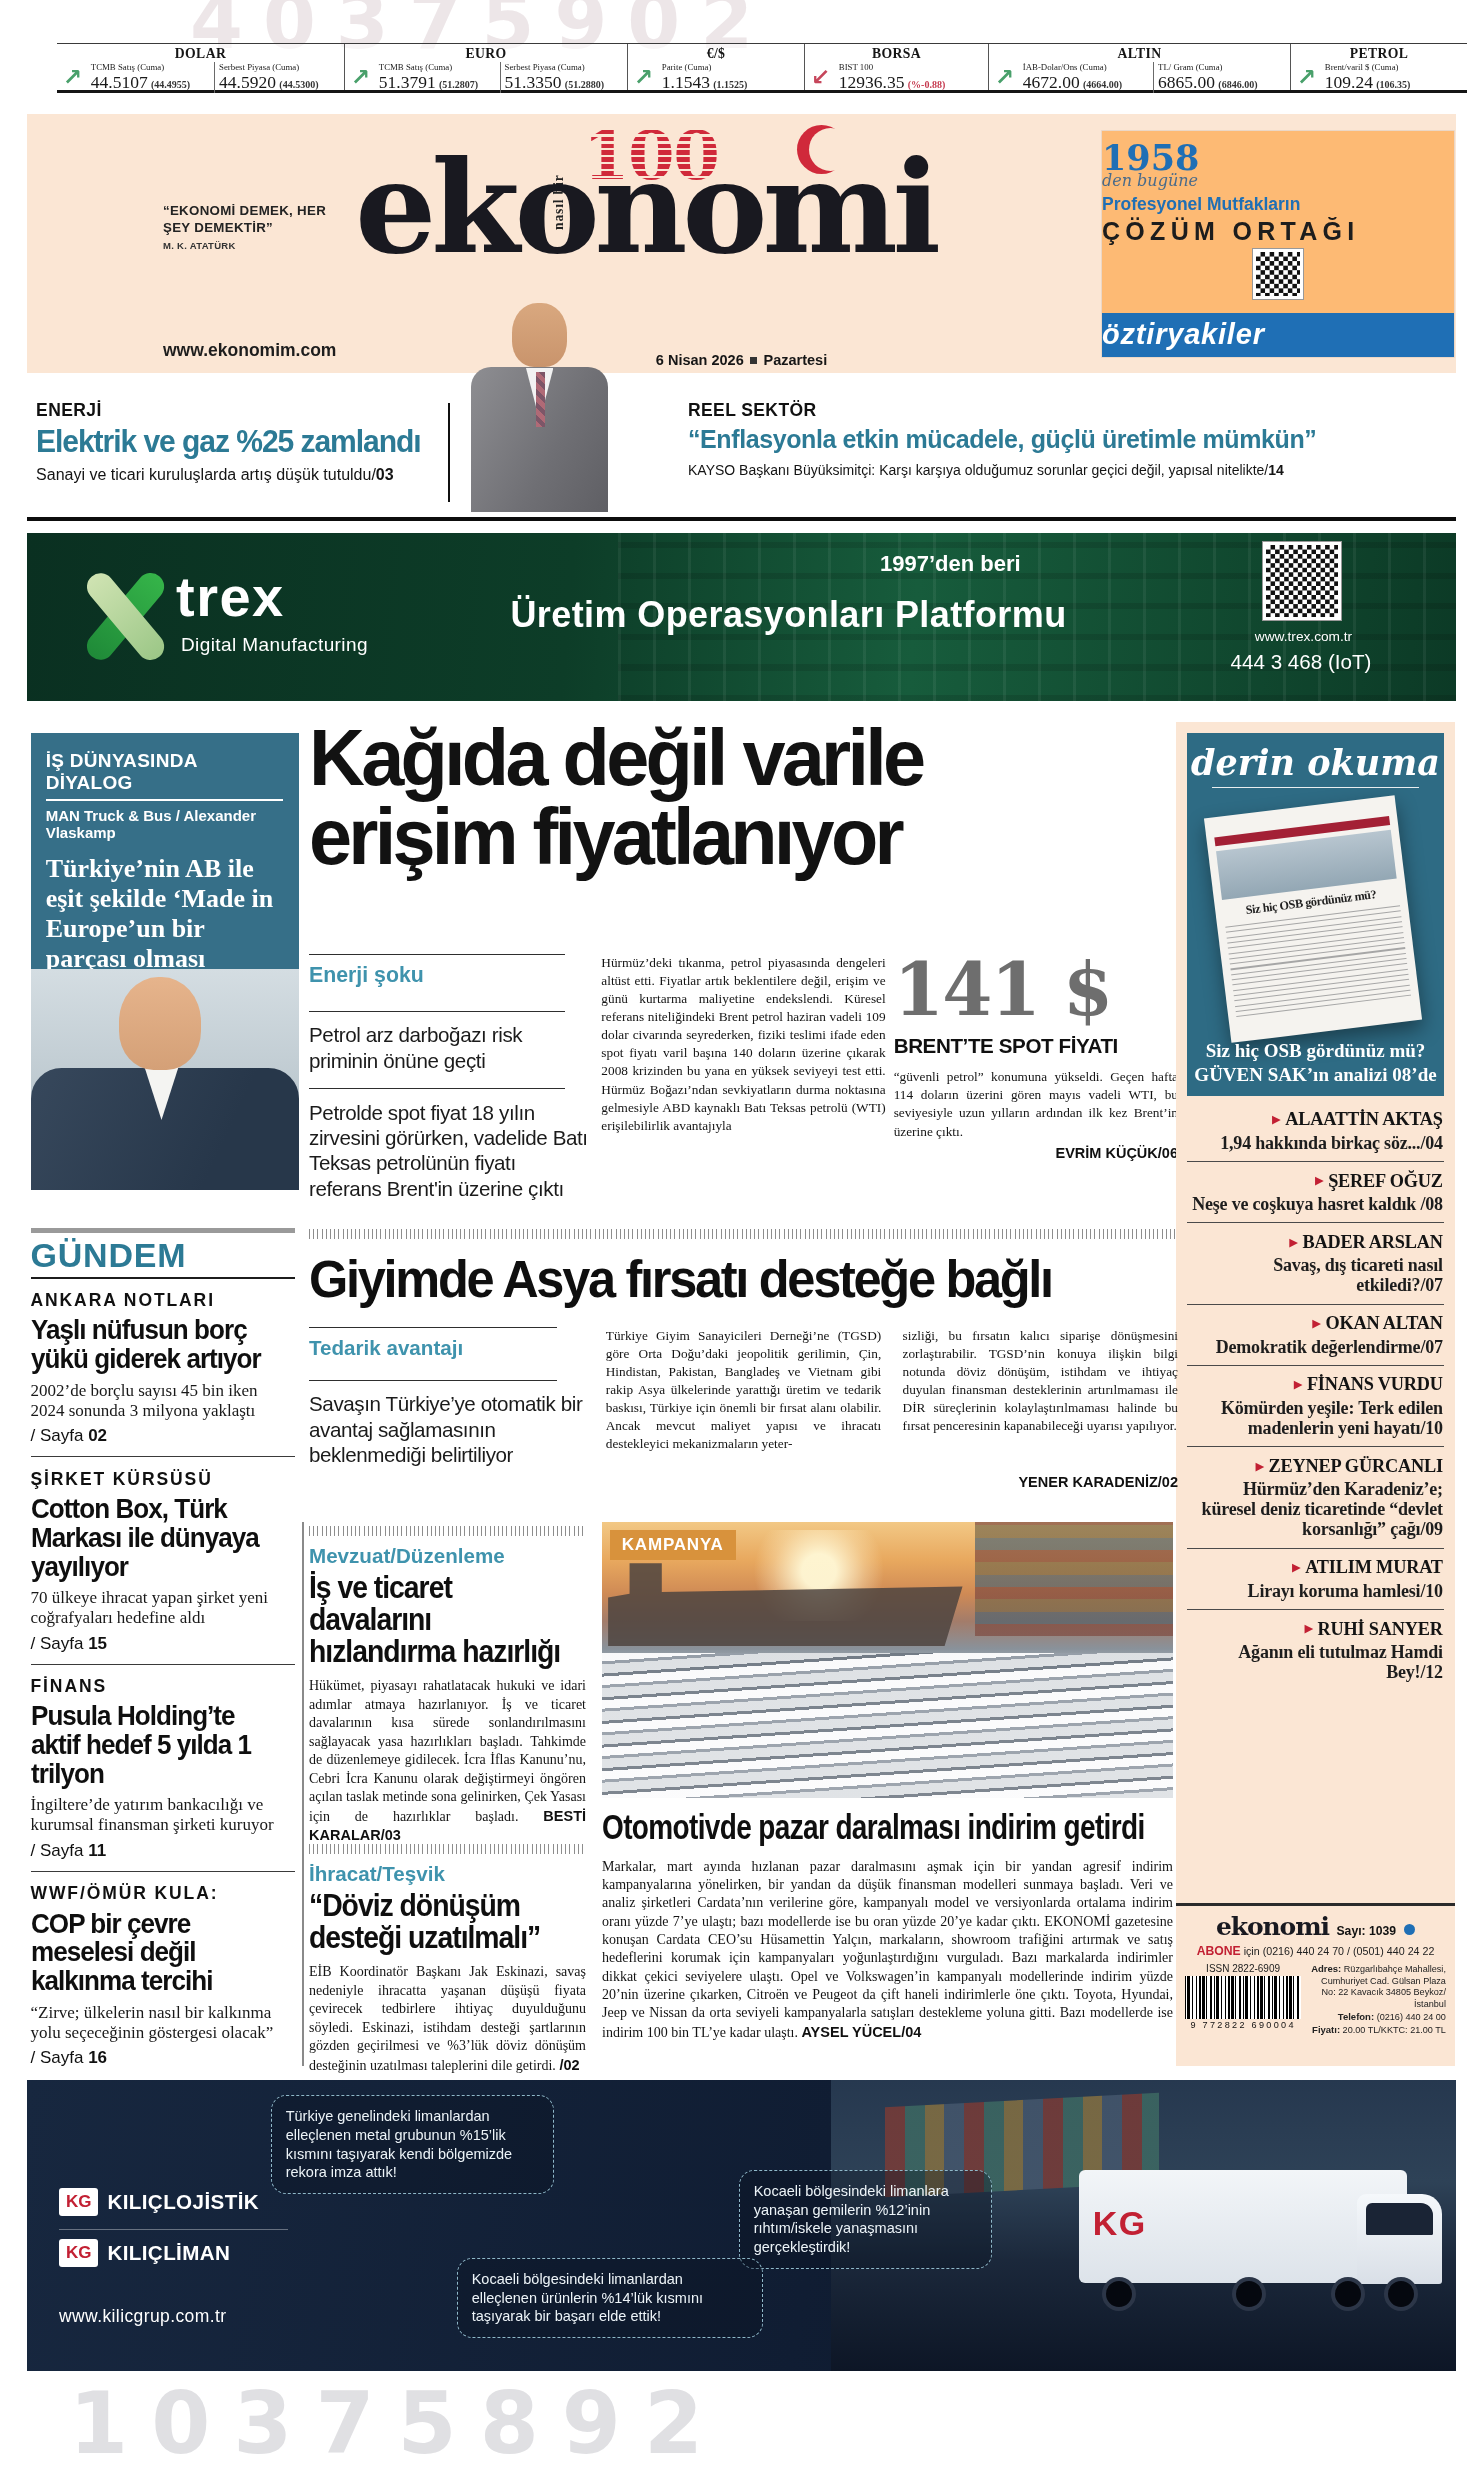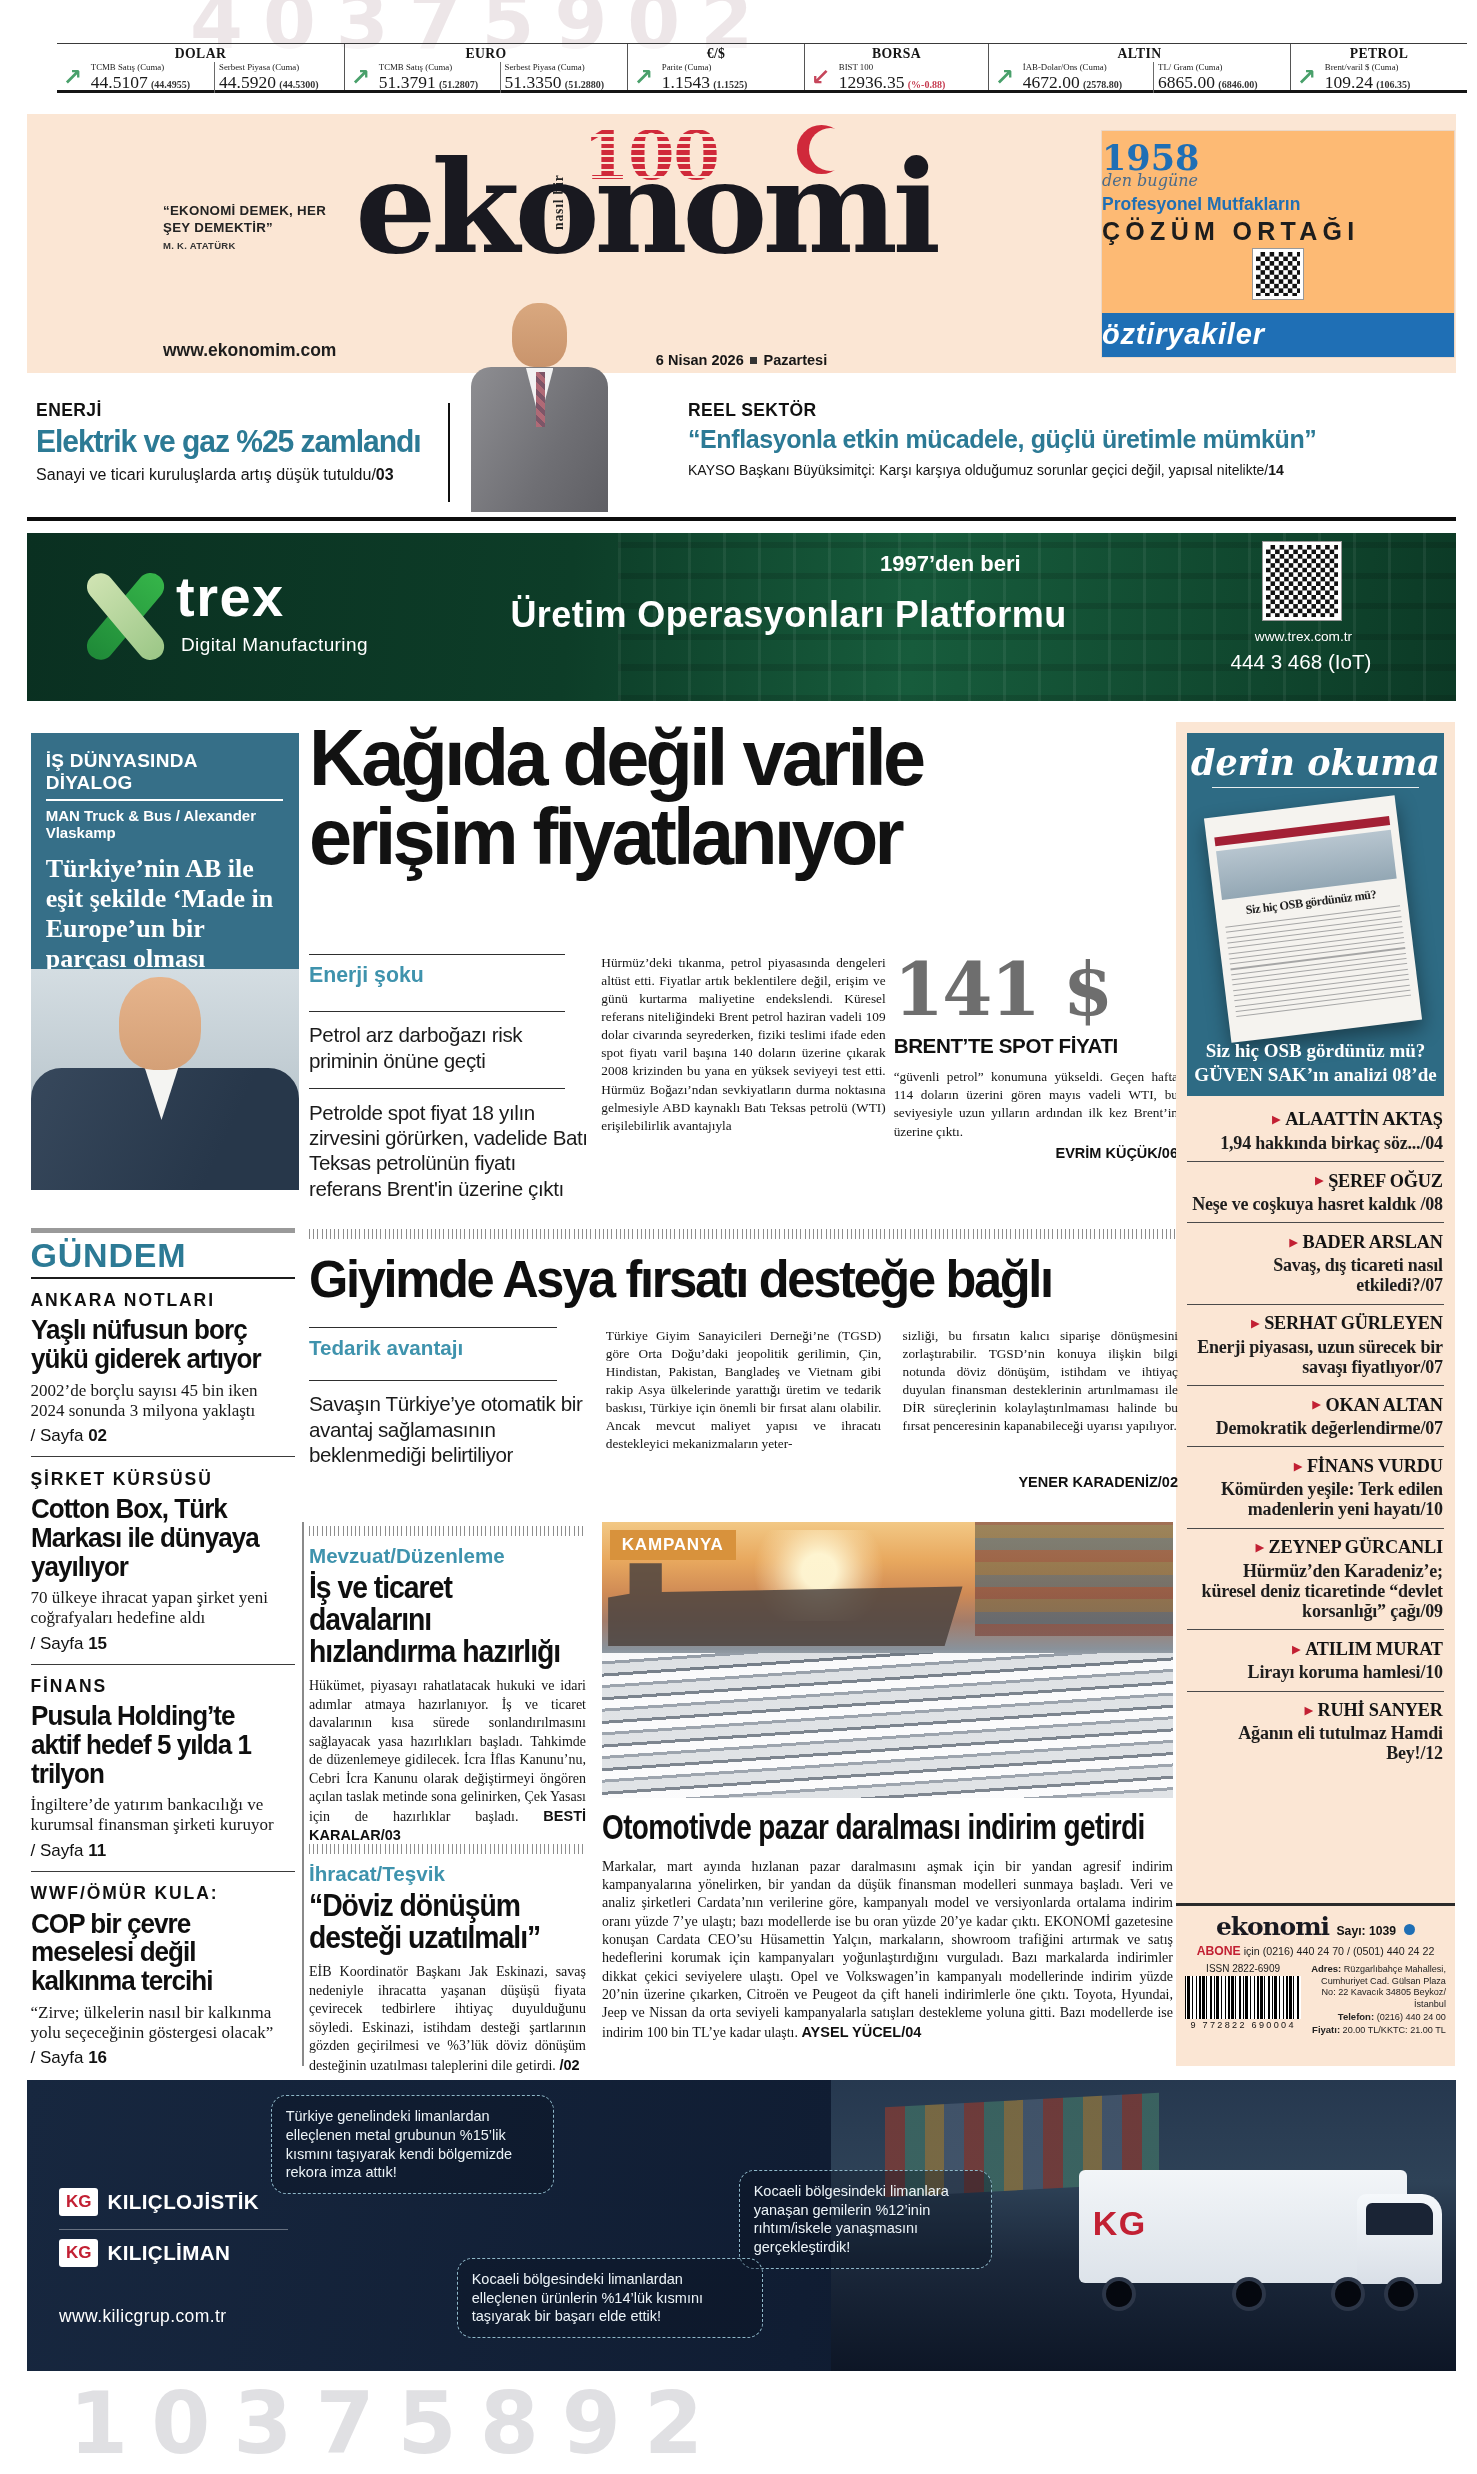--- a/index.html
+++ b/index.html
@@ -245,21 +245,21 @@
           <div class="tvalrow"><span class="tval">12936.35</span> <span class="tprev neg">(%-0.88)</span></div>
         </div>
       </div>
     </div>
     <div class="tcell" style="width:302px">
       <div class="ttitle">ALTIN</div>
       <div class="trow">
         <span class="tarrow">↗</span>
         <div class="tsub">
           <div class="tlabel">İAB-Dolar/Ons (Cuma)</div>
-          <div class="tvalrow"><span class="tval">4672.00</span> <span class="tprev">(2578.80)</span></div>
+          <div class="tvalrow"><span class="tval">4672.00</span> <span class="tprev">(4664.00)</span></div>
         </div>
         <div class="tsub">
           <div class="tlabel">TL/ Gram (Cuma)</div>
           <div class="tvalrow"><span class="tval">6865.00</span> <span class="tprev">(6846.00)</span></div>
         </div>
       </div>
     </div>
     <div class="tcell" style="flex:1">
       <div class="ttitle">PETROL</div>
       <div class="trow">
@@ -387,24 +387,20 @@
     </div>
     <div class="col-entry">
       <div class="col-name"><span class="marker">▶</span><span>ŞEREF OĞUZ</span></div>
       <div class="col-text"><span>Neşe ve coşkuya hasret kaldık /</span><b>08</b></div>
     </div>
     <div class="col-entry">
       <div class="col-name"><span class="marker">▶</span><span>BADER ARSLAN</span></div>
       <div class="col-text"><span>Savaş, dış ticareti nasıl etkiledi?/</span><b>07</b></div>
     </div>
     <div class="col-entry">
-      <div class="col-name"><span class="marker">▶</span><span>SERHAT GÜRLEYEN</span></div>
-      <div class="col-text"><span>Enerji piyasası, uzun sürecek bir savaşı fiyatlıyor/</span><b>07</b></div>
-    </div>
-    <div class="col-entry">
       <div class="col-name"><span class="marker">▶</span><span>OKAN ALTAN</span></div>
       <div class="col-text"><span>Demokratik değerlendirme/</span><b>07</b></div>
     </div>
     <div class="col-entry">
       <div class="col-name"><span class="marker">▶</span><span>FİNANS VURDU</span></div>
       <div class="col-text"><span>Kömürden yeşile: Terk edilen madenlerin yeni hayatı/</span><b>10</b></div>
     </div>
     <div class="col-entry">
       <div class="col-name"><span class="marker">▶</span><span>ZEYNEP GÜRCANLI</span></div>
       <div class="col-text"><span>Hürmüz’den Karadeniz’e; küresel deniz ticaretinde “devlet korsanlığı” çağı/</span><b>09</b></div>

